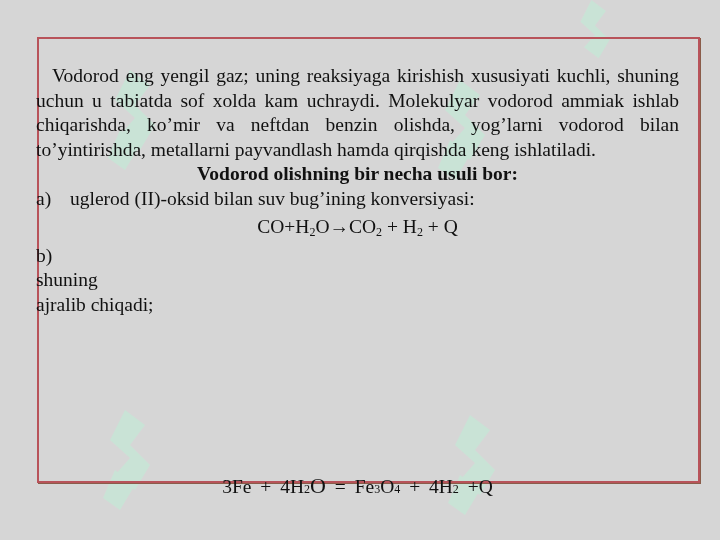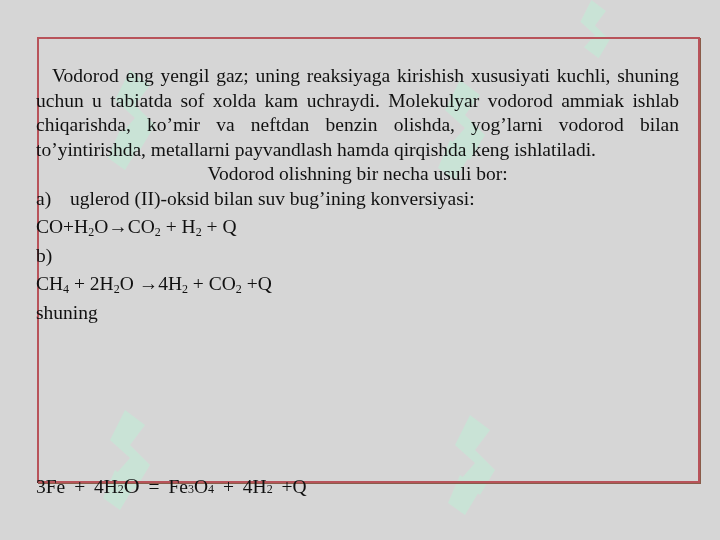--- a/index.html
+++ b/index.html
@@ -39,45 +39,46 @@
       font-size: 19.5px;
       line-height: 24.5px;
       margin-top: 24px;
     }
     .para {
       text-align: justify;
       margin: 0;
     }
     .para .indent { display: inline-block; width: 16px; }
     .heading {
-      font-weight: normal;
+      font-weight: bold;
       text-align: center;
       margin: 0;
     }
     .item {
       display: flex;
       margin: 0;
     }
     .item .marker { width: 34px; flex: none; }
     .equation {
+      text-align: center;
       margin: 0;
       padding: 4px 0 4px 0;
     }
     sub { font-size: 12px; vertical-align: -3px; line-height: 0; }
     .c-para {
       text-align: justify;
       margin: 5px 0 0 0;
       word-spacing: 2px;
     }
     .final-eq {
       position: absolute;
       left: 0;
       width: 643px;
       top: 390px;
-      text-align: left;
+      text-align: center;
       font-size: 19.5px;
       word-spacing: 4px;
     }
     .final-eq .big-o { font-size: 22px; }
     .final-eq sub.small { font-size: 12px; vertical-align: 0; }
   </style>
 </head>
 <body>
 
 <svg class="watermark wm-logo" style="left:95px;top:410px;" width="70" height="110" viewBox="0 0 70 110">
@@ -109,18 +110,18 @@
 
   <div class="item">
     <span class="marker">a)</span>
     <span>uglerod (II)-oksid bilan suv bug’ining konversiyasi:</span>
   </div>
   <p class="equation"><span>CO+H</span><sub>2</sub><span>O→CO</span><sub>2</sub><span> + H</span><sub>2</sub><span> + Q</span></p>
 
   <div class="item">
     <span class="marker">b)</span>
   </div>
-  <p class="equation"><span>CH</span><sub>4</sub><span> + 2H</span><sub>2</sub><span>O →4H</span><sub>2</sub><span> + CO</span><sub>2</sub><span> +Q</span></p>
 
   <p class="para">shuning</p>
+  <p class="para">ajralib chiqadi;</p>
 
   <p class="final-eq"><span>3Fe  + 4H</span><sub class="small">2</sub><span class="big-o">O</span><span>  = Fe</span><sub class="small">3</sub><span>O</span><sub class="small">4</sub><span>  + 4H</span><sub class="small">2</sub><span>  +Q</span></p>
 </div>
 
 </body></html>

